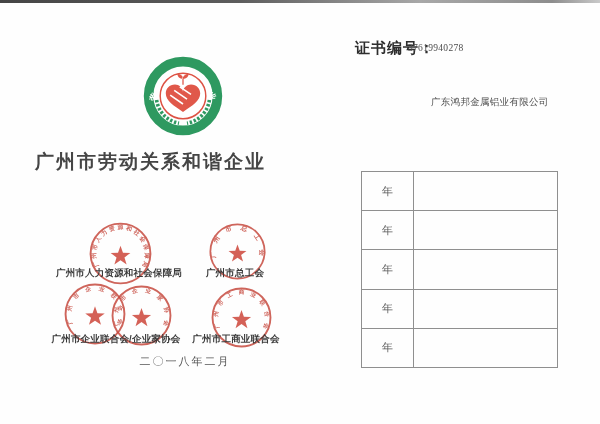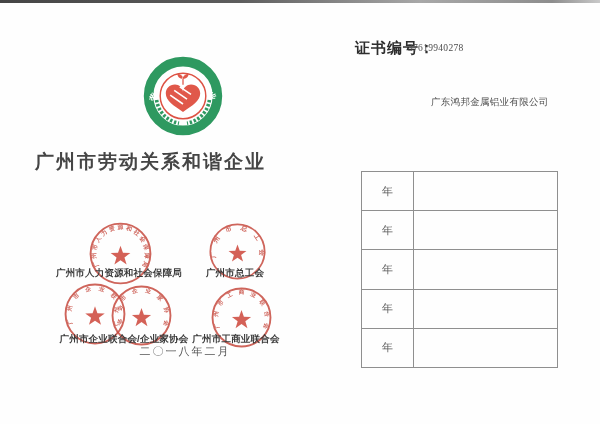--- a/index.html
+++ b/index.html
@@ -16,21 +16,21 @@
   .grade{position:absolute;left:35px;top:182px;width:270px;text-align:center;
          font-size:19px;font-weight:700;color:#4a4a4a;letter-spacing:3px;}
   
   .seal{position:absolute;opacity:0.84;}
   .seal-ring{fill:none;stroke:#c6483d;stroke-width:3;}
   .seal-star{fill:#cc4438;}
   .seal-text{font-size:9px;fill:#c6483d;font-weight:bold;}
   .seal-text-short{font-size:11px;fill:#c6483d;font-weight:bold;letter-spacing:4px;}
   .seal-label{position:absolute;font-size:9.5px;font-weight:700;color:#3a3a3a;text-align:center;
               letter-spacing:0.2px;white-space:nowrap;}
-  .issue-date{position:absolute;left:105px;top:344px;width:160px;text-align:center;
+  .issue-date{position:absolute;left:105px;top:354px;width:160px;text-align:center;
               font-size:11px;color:#555;letter-spacing:2px;}
   
   .field-label{position:absolute;font-size:15px;font-weight:700;color:#2e2e2e;letter-spacing:1px;}
   .field-value{position:absolute;font-family:"Liberation Serif","DejaVu Serif",serif;
                font-size:9.5px;color:#4c4c4c;letter-spacing:0.3px;}
   .ver-title{position:absolute;left:356px;top:151px;font-size:11.5px;font-weight:700;
              color:#2e2e2e;letter-spacing:1px;}
   .ver-table{position:absolute;left:361px;top:171px;width:197px;height:197px;
              border:1px solid #8f8f8f;box-sizing:border-box;display:flex;flex-direction:column;}
   .ver-row{flex:1;display:flex;border-bottom:1px solid #8f8f8f;}
@@ -89,21 +89,21 @@
     <text class="seal-text"><textPath href="#a4" startOffset="50%" text-anchor="middle" textLength="150">广州市企业家协会</textPath></text>
     <path class="seal-star" d="M50,38 L53.8,48.8 L65.2,49.1 L56.1,56 L59.4,66.9 L50,60.4 L40.6,66.9 L43.9,56 L34.8,49.1 L46.2,48.8 Z"></path>
   </svg>
   <svg class="seal" style="left:210px;top:286px;width:63px;height:63px" viewBox="0 0 100 100">
     <circle class="seal-ring" cx="50" cy="50" r="46"></circle>
     <path id="a5" d="M 20,74 A 38 38 0 1 1 80,74" fill="none"></path>
     <text class="seal-text"><textPath href="#a5" startOffset="50%" text-anchor="middle" textLength="152">广州市工商业联合会</textPath></text>
     <path class="seal-star" d="M50,38 L53.8,48.8 L65.2,49.1 L56.1,56 L59.4,66.9 L50,60.4 L40.6,66.9 L43.9,56 L34.8,49.1 L46.2,48.8 Z"></path>
   </svg>
 
-  <div class="seal-label" style="left:38px;top:333px;width:172px">广州市企业联合会/企业家协会</div>
+  <div class="seal-label" style="left:30px;top:333px;width:172px">广州市企业联合会/企业家协会</div>
   <div class="seal-label" style="left:180px;top:333px;width:112px">广州市工商业联合会</div>
 
   <div class="issue-date">二〇一八年二月</div>
 
   <div class="field-label" style="left:355px;top:39px">证书编号：</div>
   <div class="field-value" style="left:408px;top:43px">37619940278</div>
 
   <div class="field-value" style="left:431px;top:96px">广东鸿邦金属铝业有限公司</div>
 
 

